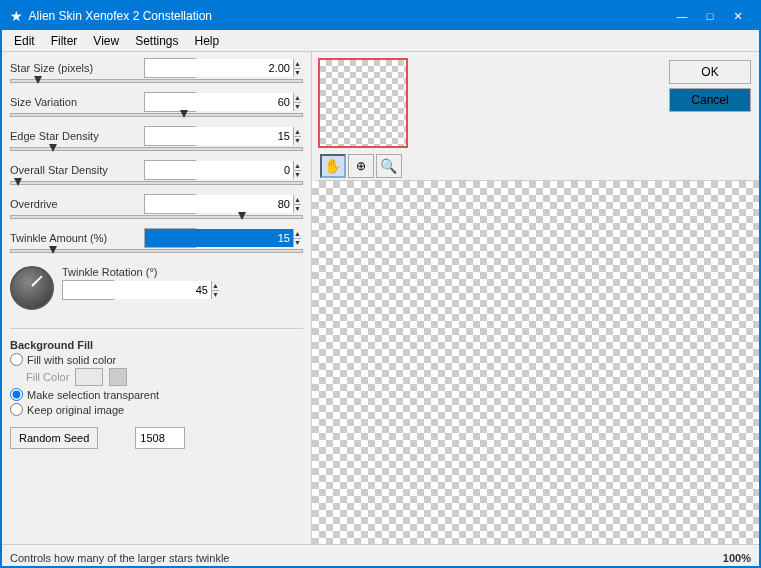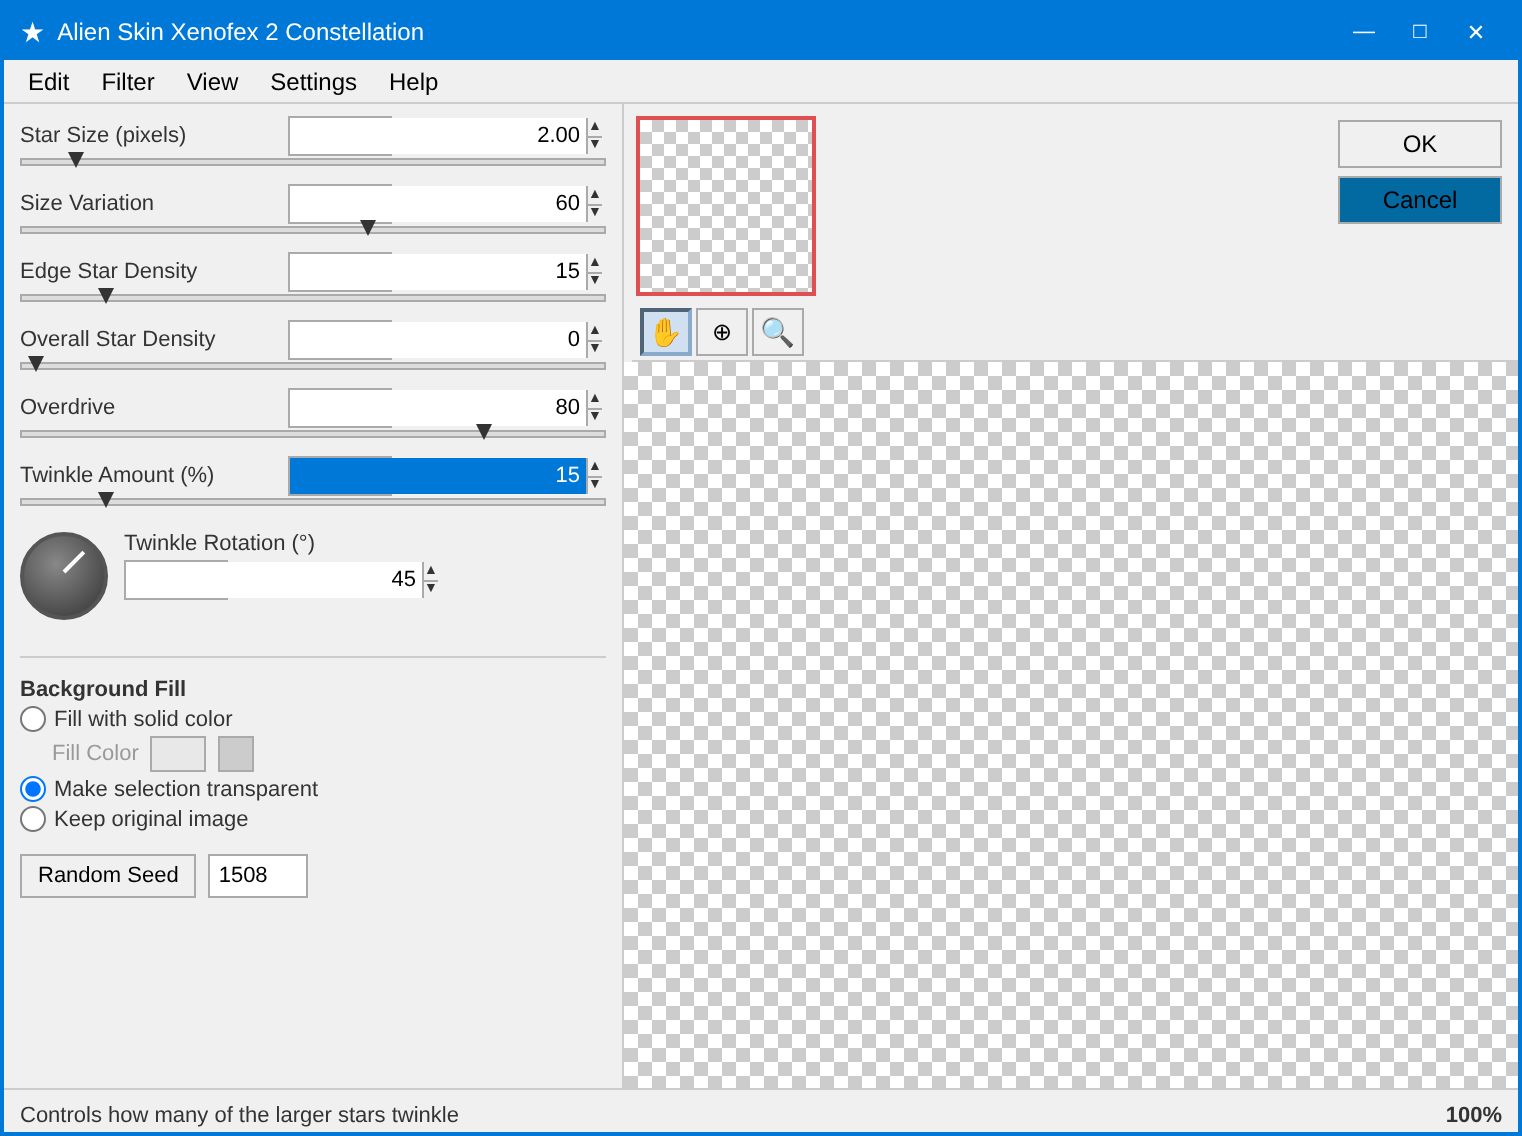--- a/index.html
+++ b/index.html
@@ -254,20 +254,21 @@
       font-size: 11px;
       height: 22px;
     }
     .seed-input {
       width: 50px;
       height: 22px;
       border: 1px solid #aaa;
       font-size: 11px;
       padding: 0 4px;
       background: white;
+      margin-left: 31px;
     }
 
     
     .right-panel {
       flex: 1;
       display: flex;
       flex-direction: column;
       background: #f0f0f0;
     }
     .right-top {

